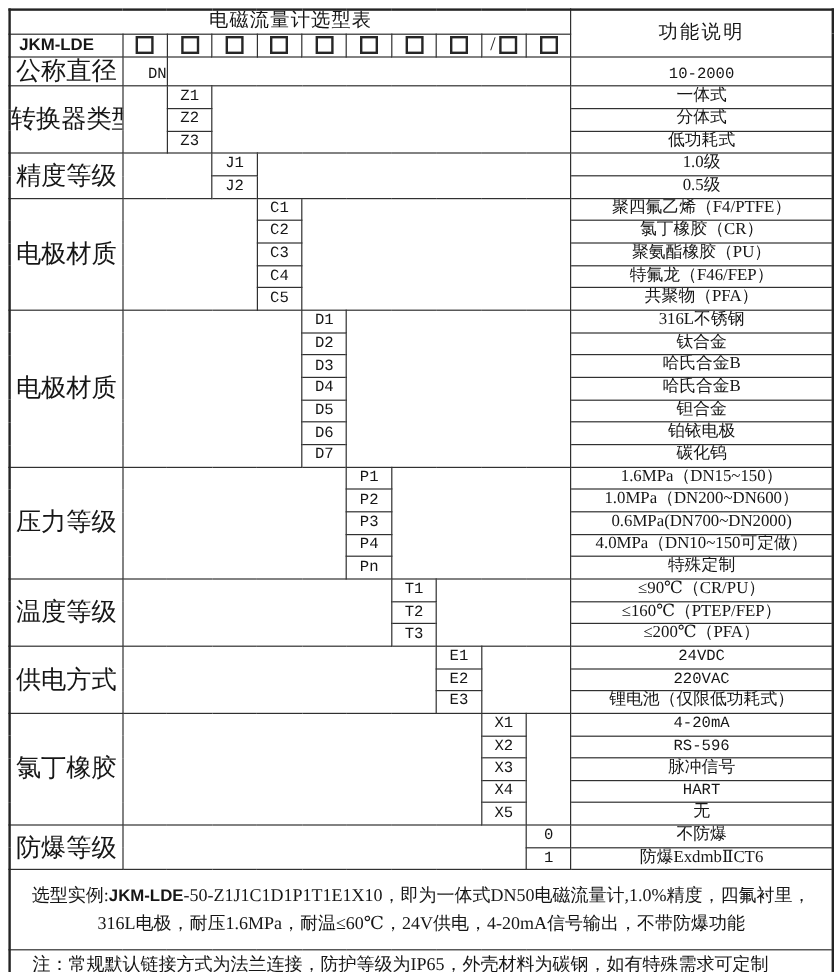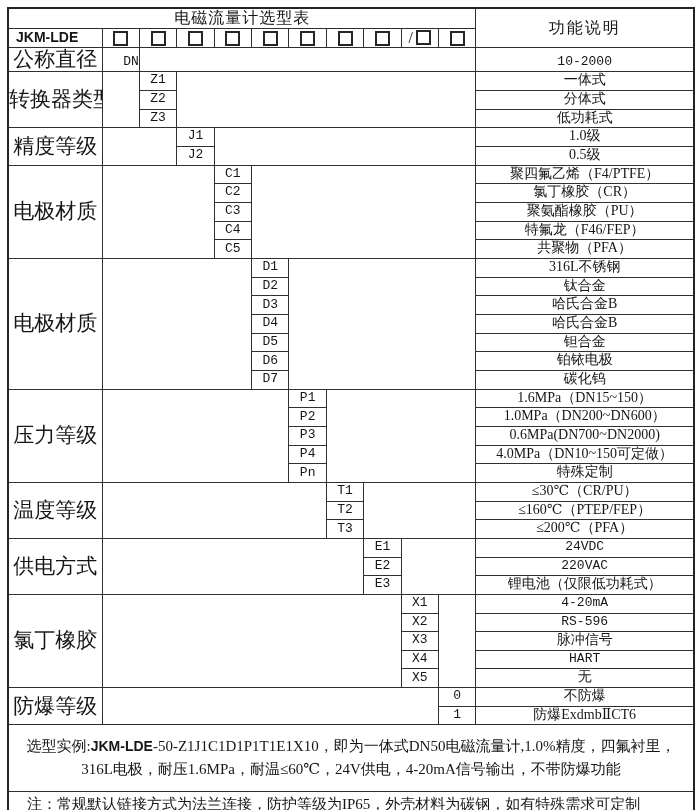--- a/index.html
+++ b/index.html
@@ -195,21 +195,21 @@
   <tr class="cr">
     <td class="code">Pn</td>
     <td class="desc">特殊定制</td>
   </tr>
 
   <tr class="cr">
     <td class="label" rowspan="3">温度等级</td>
     <td colspan="6" rowspan="3"></td>
     <td class="code">T1</td>
     <td colspan="3" rowspan="3"></td>
-    <td class="desc">≤30℃（CR/PU）</td>
+    <td class="desc">≤90℃（CR/PU）</td>
   </tr>
   <tr class="cr">
     <td class="code">T2</td>
     <td class="desc">≤160℃（PTEP/FEP）</td>
   </tr>
   <tr class="cr">
     <td class="code">T3</td>
     <td class="desc">≤200℃（PFA）</td>
   </tr>
 

